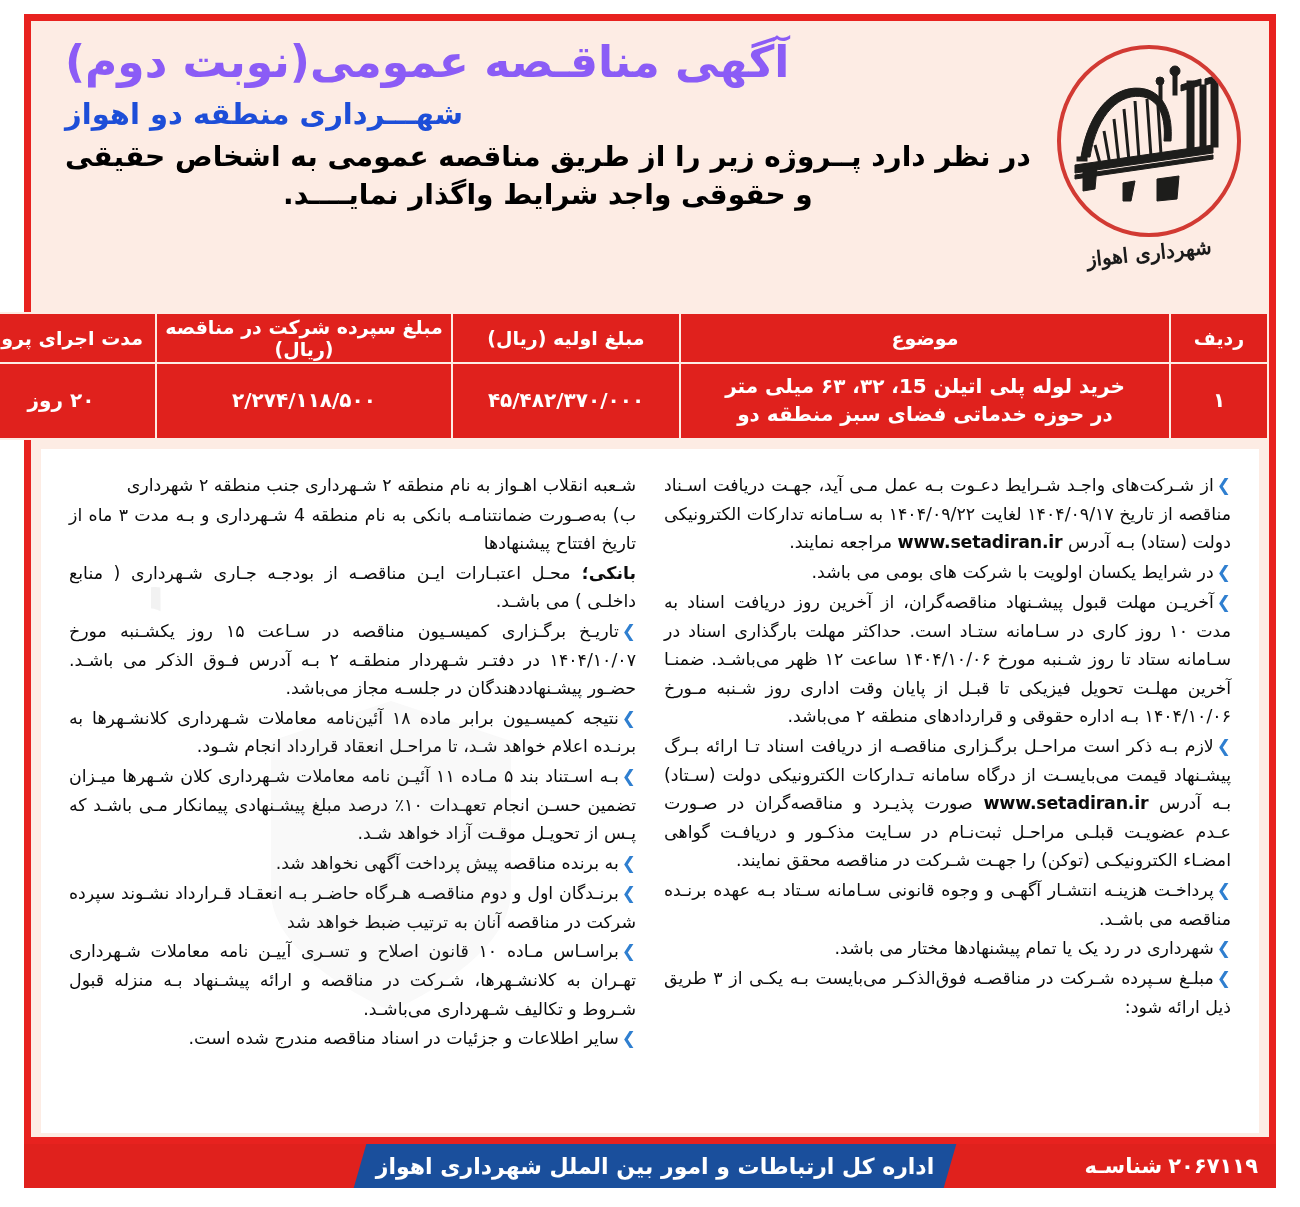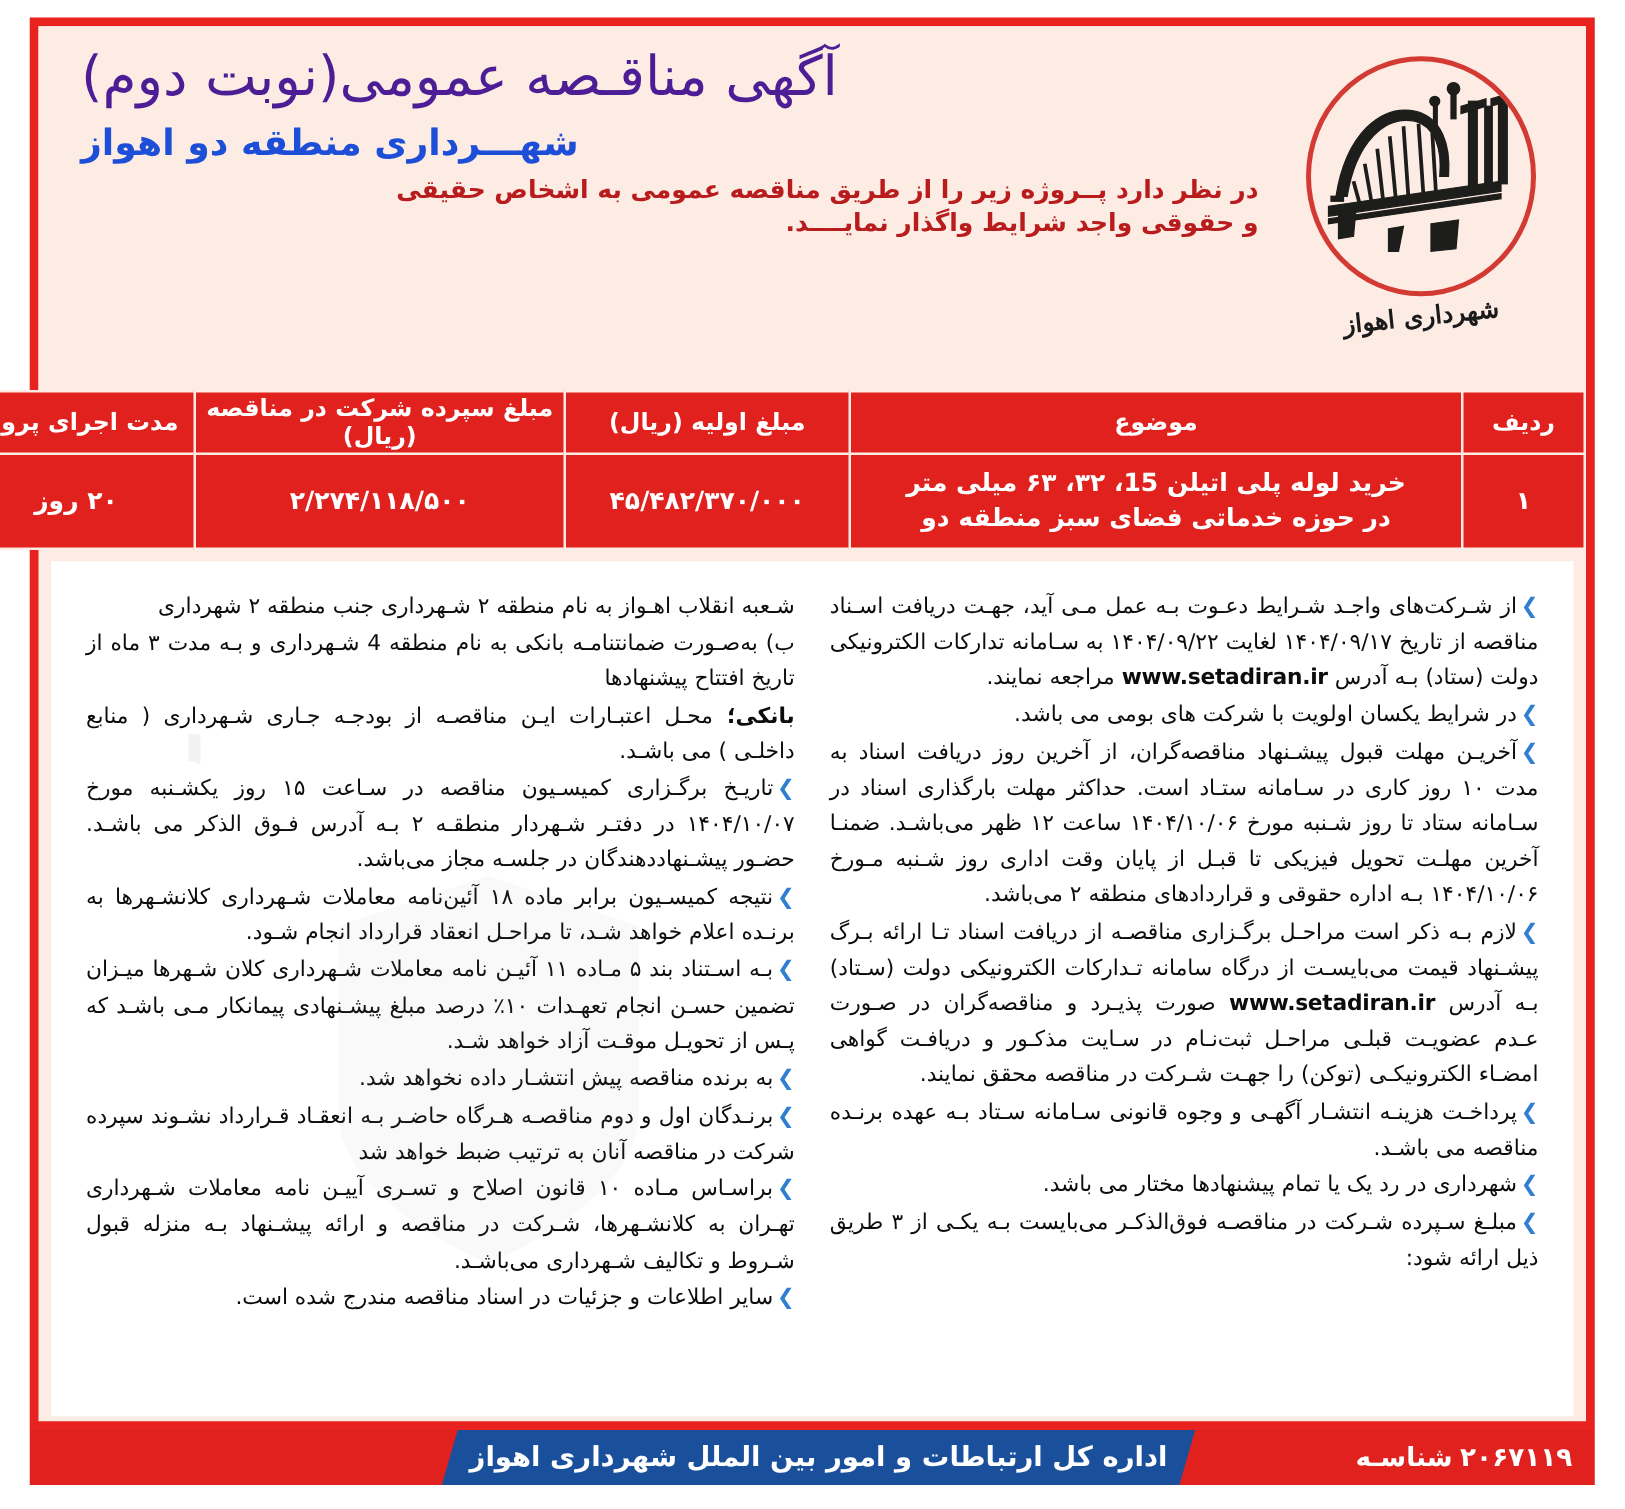--- a/index.html
+++ b/index.html
@@ -49,44 +49,44 @@
   }
 
   .header-text {
     flex: 1;
     text-align: left;
     padding: 14px 12px 0 34px;
     direction: rtl;
   }
 
   .title-main {
-    color: #4c1d95;
+    color: #8b5cf6;
     font-size: 44px;
-    font-weight: normal;
+    font-weight: bold;
     line-height: 1.22;
     letter-spacing: -0.5px;
     white-space: nowrap;
     text-align: left;
   }
   .title-sub {
     color: #1d4ed8;
     font-size: 29px;
     font-weight: bold;
     line-height: 1.34;
     margin-top: 6px;
     white-space: nowrap;
     text-align: left;
   }
   .title-body {
-    color: #b91c1c;
-    font-size: 20px;
+    color: #000000;
+    font-size: 28px;
     font-weight: bold;
     line-height: 1.36;
     margin-top: 4px;
-    text-align: right;
+    text-align: center;
   }
   .title-body .ln { display: block; white-space: nowrap; }
 
   
   .logo-wrap {
     width: 250px;
     padding: 18px 14px 0 0;
     box-sizing: border-box;
     text-align: center;
   }
@@ -342,21 +342,21 @@
           <div class="para"><span class="bullet">❯</span><span>شهرداری در رد یک یا تمام پیشنهادها مختار می باشد.</span></div>
           <div class="para"><span class="bullet">❯</span><span>مبلـغ سـپرده شـرکت در مناقصـه فوق‌الذکـر می‌بایست بـه یکـی از ۳ طریق ذیل ارائه شود:</span></div>
         </div>
       <div class="col col-left" id="col-left">
           <div class="para"><span>شـعبه انقلاب اهـواز به نام منطقه ۲ شـهرداری جنب منطقه ۲ شهرداری</span></div>
           <div class="para"><span>ب) به‌صـورت ضمانتنامـه بانکی به نام منطقه 4 شـهرداری و بـه مدت ۳ ماه از تاریخ افتتاح پیشنهادها</span></div>
           <div class="para"><span class="bold">بانکی؛ </span><span>محـل اعتبـارات ایـن مناقصـه از بودجـه جـاری شـهرداری ( منابع داخلـی ) می باشـد.</span></div>
           <div class="para"><span class="bullet">❯</span><span>تاریـخ برگـزاری کمیسـیون مناقصه در سـاعت ۱۵ روز یکشـنبه مورخ ۱۴۰۴/۱۰/۰۷ در دفتـر شـهردار منطقـه ۲ بـه آدرس فـوق الذکر می باشـد. حضـور پیشـنهاددهندگان در جلسـه مجاز می‌باشد.</span></div>
           <div class="para"><span class="bullet">❯</span><span>نتیجه کمیسـیون برابر ماده ۱۸ آئین‌نامه معاملات شـهرداری کلانشـهرها به برنـده اعلام خواهد شـد، تا مراحـل انعقاد قرارداد انجام شـود.</span></div>
           <div class="para"><span class="bullet">❯</span><span>بـه اسـتناد بند ۵ مـاده ۱۱ آئیـن نامه معاملات شـهرداری کلان شـهرها میـزان تضمین حسـن انجام تعهـدات ۱۰٪ درصد مبلغ پیشـنهادی پیمانکار مـی باشـد که پـس از تحویـل موقـت آزاد خواهد شـد.</span></div>
-          <div class="para"><span class="bullet">❯</span><span>به برنده مناقصه پیش انتشـار داده نخواهد شد.</span></div>
+          <div class="para"><span class="bullet">❯</span><span>به برنده مناقصه پیش پرداخت آگهی نخواهد شد.</span></div>
           <div class="para"><span class="bullet">❯</span><span>برنـدگان اول و دوم مناقصـه هـرگاه حاضـر بـه انعقـاد قـرارداد نشـوند سپرده شرکت در مناقصه آنان به ترتیب ضبط خواهد شد</span></div>
           <div class="para"><span class="bullet">❯</span><span>براسـاس مـاده ۱۰ قانون اصلاح و تسـری آییـن نامه معاملات شـهرداری تهـران به کلانشـهرها، شـرکت در مناقصه و ارائه پیشـنهاد بـه منزله قبول شـروط و تکالیف شـهرداری می‌باشـد.</span></div>
           <div class="para"><span class="bullet">❯</span><span>سایر اطلاعات و جزئیات در اسناد مناقصه مندرج شده است.</span></div>
         </div>
     </div>
 
     <div class="watermark">
       <svg width="620" height="560" viewBox="0 0 620 560" xmlns="http://www.w3.org/2000/svg">
         <g fill="#8a8a8a">
           <text x="10" y="180" class="wm-text" font-size="150" font-weight="bold" font-family="DejaVu Sans, Liberation Sans, sans-serif" id="wm-label">Tender</text>

